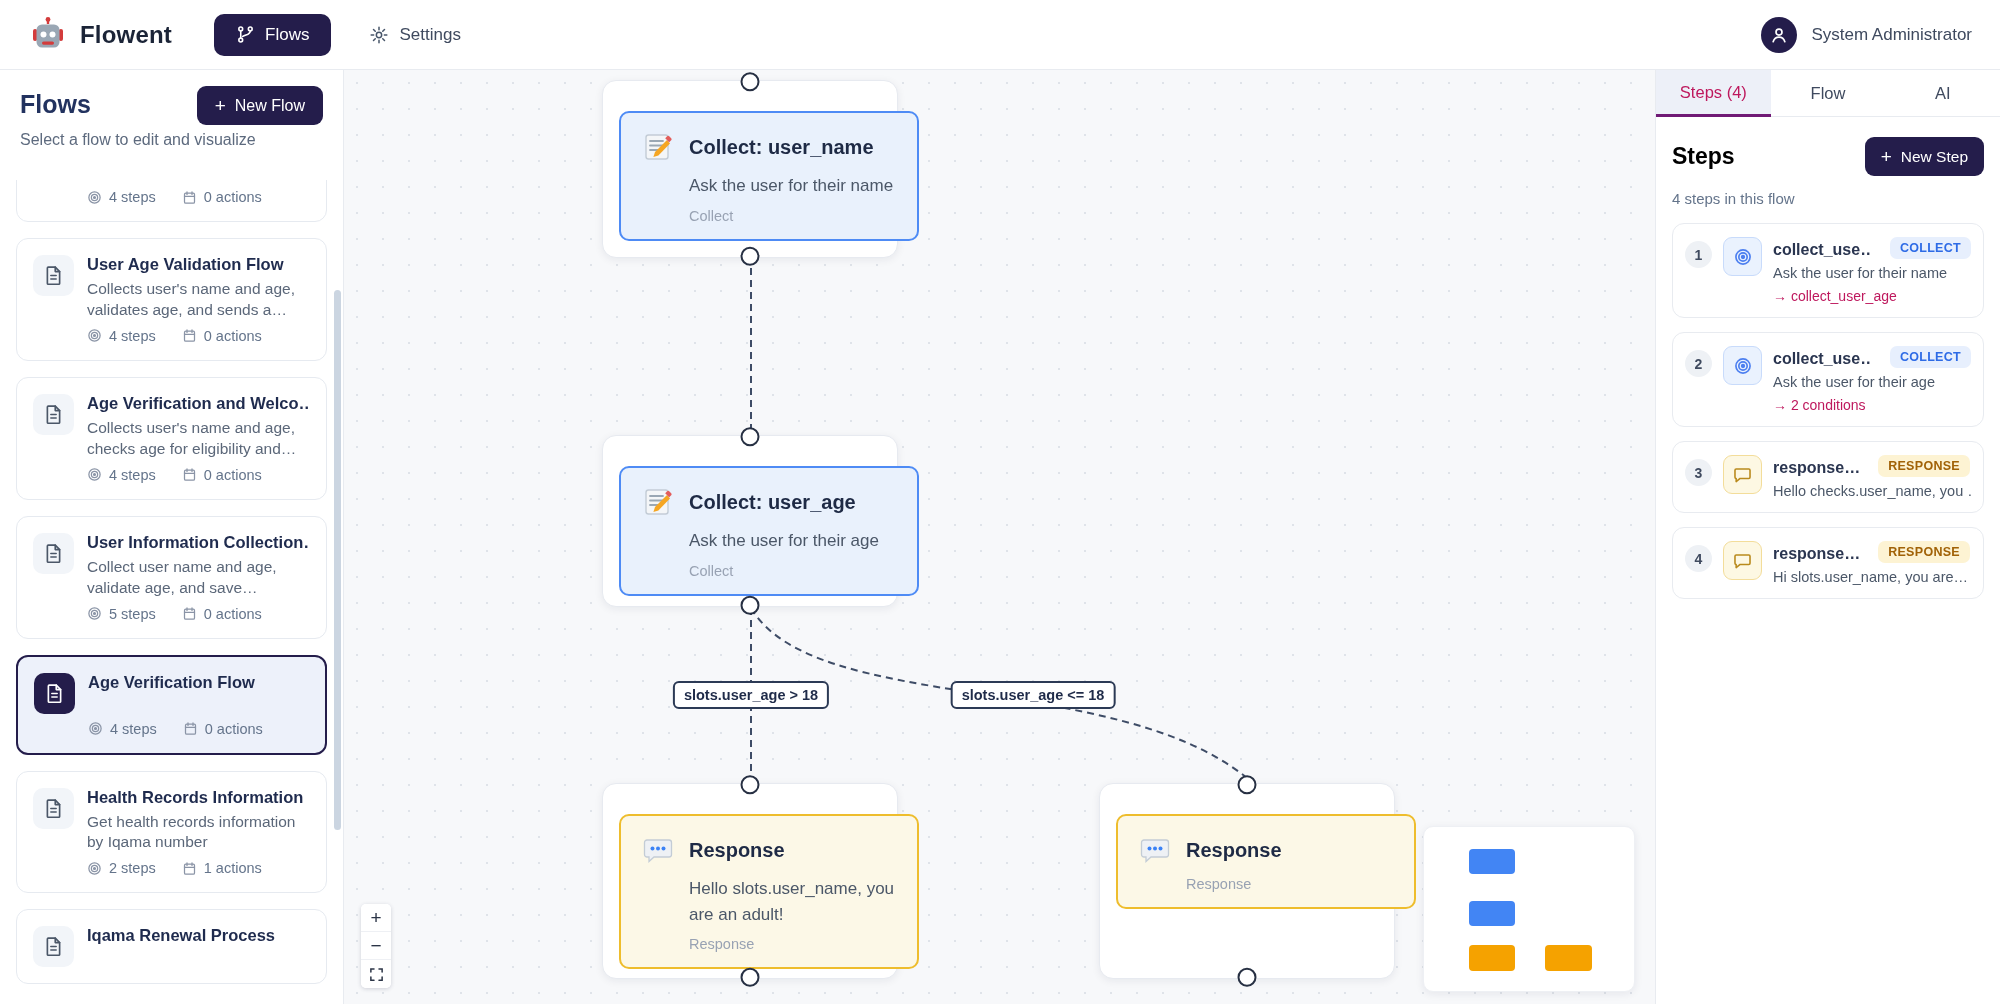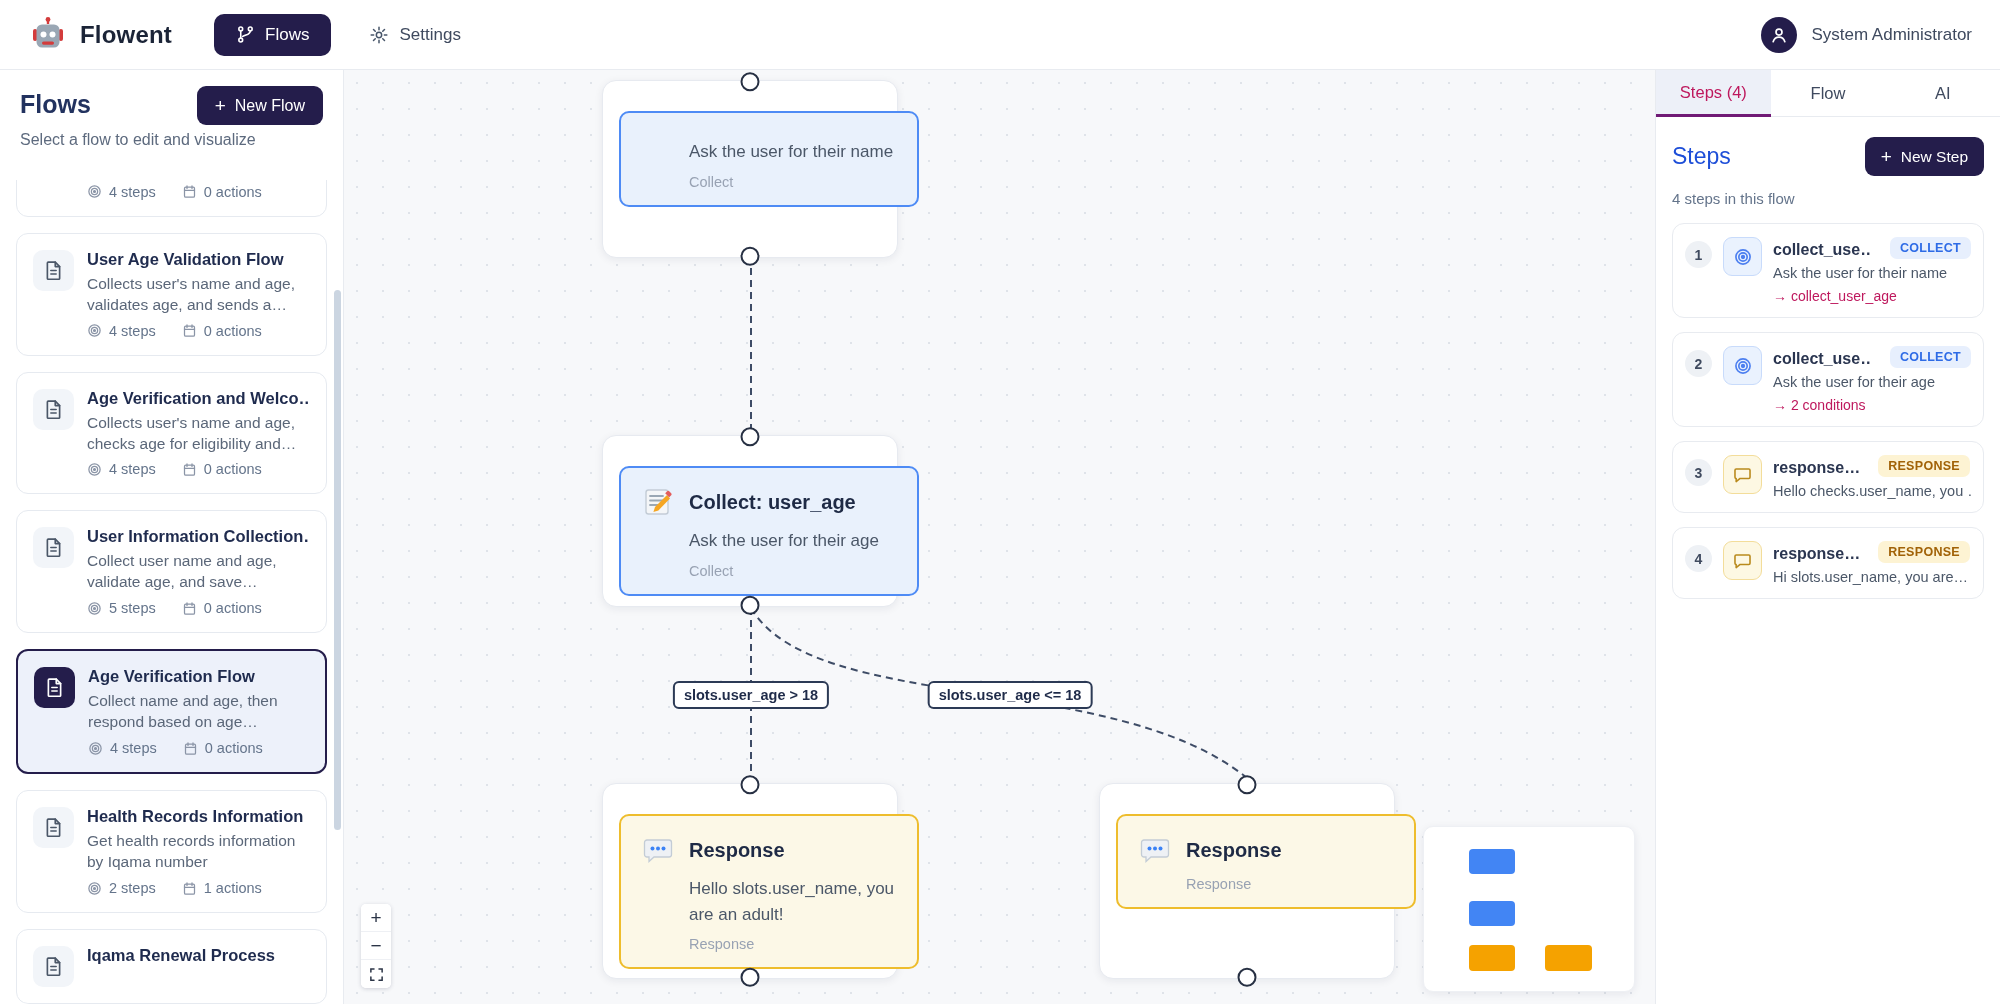--- a/index.html
+++ b/index.html
@@ -61,41 +61,41 @@
   .node-type { font-size:14.5px; color:#98a2b3; margin:9px 0 0 48px; }
   .handle { width:19px; height:19px; border:2.5px solid #273043; background:#fff; border-radius:50%; position:absolute; left:50%; cursor:crosshair; }
   .handle-top { top:0; transform:translate(-50%,-46%); }
   .handle-bottom { bottom:0; transform:translate(-50%,46%); }
   .node.n0 { left:258px; top:10px;  height:178px; }
   .node.n1 { left:258px; top:365px; height:172px; }
   .node.n2 { left:258px; top:713px; height:196px; }
   .node.n3 { left:755px; top:713px; height:196px; }
   .edge-label { position:absolute; transform:translate(-50%,-50%); background:#fff; border:2px solid #2c3a55; border-radius:6px; padding:4px 9px; font-size:14.5px; font-weight:bold; color:#1f2b49; white-space:nowrap; }
   .edge-label.l0 { left:407px; top:625px; }
-  .edge-label.l1 { left:666px; top:625px; }
+  .edge-label.l1 { left:689px; top:625px; }
 
   .zoom-ctrl { position:absolute; left:17px; bottom:16px; width:30px; background:#fff; border-radius:5px; box-shadow:0 1px 4px rgba(20,30,60,.18); overflow:hidden; }
   .zoom-btn { width:30px; height:28px; display:flex; align-items:center; justify-content:center; font-size:19px; color:#2b3446; background:#fff; border:none; border-bottom:1px solid #eef0f4; cursor:pointer; font-family:inherit; }
   .zoom-btn:last-child { border-bottom:none; }
 
   .minimap { position:absolute; right:20px; bottom:12px; width:212px; height:166px; background:#fff; border:1px solid #eef0f4; border-radius:10px; box-shadow:0 2px 8px rgba(20,30,60,.08); cursor:pointer; }
   .mini-node { position:absolute; border-radius:4px; }
   .mini-node.m0 { left:45px;  top:22px;  width:46px; height:25px; background:var(--mini-blue,#4285f4); }
   .mini-node.m1 { left:45px;  top:74px;  width:46px; height:25px; background:var(--mini-blue,#4285f4); }
   .mini-node.m2 { left:45px;  top:118px; width:46px; height:26px; background:var(--mini-orange,#f5a200); }
   .mini-node.m3 { left:121px; top:118px; width:47px; height:26px; background:var(--mini-orange,#f5a200); }
 
   
   .steps-panel { width:345px; min-width:345px; border-left:1px solid #e8ebf0; background:#fff; display:flex; flex-direction:column; }
   .panel-tabs { display:flex; height:47px; flex:none; }
   .panel-tab { flex:1; display:flex; align-items:center; justify-content:center; font-size:16.5px; color:#3f4a5f; background:#fff; border:none; border-bottom:1px solid #e8ebf0; cursor:pointer; font-family:inherit; }
   .panel-tab.active { background:#edf0f8; color:#be185d; font-weight:normal; border-bottom:3px solid #701a75; }
   .panel-body { padding:20px 16px; position:relative; flex:1; overflow:hidden; }
   .panel-head { display:flex; align-items:center; justify-content:space-between; }
-  .panel-title { font-size:23px; font-weight:normal; color:#1d4ed8;text-align:center; }
+  .panel-title { font-size:23px; font-weight:bold; color:#000000;text-align:center; }
   .new-step-btn { background:var(--navy,#241d4b); color:#fff; border:none; border-radius:9px; font-size:15.5px; font-family:inherit; padding:10px 16px; display:flex; align-items:center; gap:9px; cursor:pointer; }
   .panel-subtitle { font-size:15px; color:#64748b; margin:14px 0 16px 0; }
   .step-list { display:flex; flex-direction:column; gap:14px; }
   .step-card { border:1px solid #e8ebf0; border-radius:12px; padding:13px 12px; display:flex; gap:11px; background:#fff; cursor:pointer; }
   .step-num { width:27px; height:27px; border-radius:50%; background:#eef1f5; color:#3f4a5f; font-size:14px; font-weight:bold; display:flex; align-items:center; justify-content:center; flex:none; margin-top:4px; }
   .step-icon-box { width:39px; height:39px; border-radius:9px; display:flex; align-items:center; justify-content:center; flex:none; margin-top:0px; }
   .step-card.collect .step-icon-box { background:#eaf2fe; border:1px solid #c8dbfb; }
   .step-card.response .step-icon-box { background:#fdf8e3; border:1px solid #f3dd9a; }
   .step-texts { flex:1; min-width:0; }
   .step-name-row { display:flex; align-items:flex-end; gap:18px; }
@@ -292,21 +292,20 @@
           <div class="flow-card selected">
     <div class="flow-card-top">
       <span class="flow-icon-box">
         <svg width="21" height="21" viewBox="0 0 24 24" fill="none" stroke="#4b5768" stroke-width="1.9" stroke-linecap="round" stroke-linejoin="round">
           <path d="M6 2.5h8l5 5V21a1 1 0 0 1-1 1H6a1 1 0 0 1-1-1V3.5a1 1 0 0 1 1-1z"></path>
           <path d="M14 2.5v5h5M9 12h6M9 16h6"></path>
         </svg>
       </span>
       <div class="flow-card-texts">
         <div class="flow-title">Age Verification Flow</div>
-        <div class="flow-desc">Collect name and age, then respond based on age…</div>
       </div>
     </div>
     <div class="flow-meta">
       <span class="meta-item">
         <svg width="15" height="15" viewBox="0 0 24 24" fill="none" stroke="#8a94a6" stroke-width="2">
           <circle cx="12" cy="12" r="9"></circle>
                   <circle cx="12" cy="12" r="5"></circle>
                   <circle cx="12" cy="12" r="1.5" fill="#8a94a6"></circle>
         </svg>
         <span>4 steps</span>
@@ -374,20 +373,32 @@
       <svg class="edges-svg" width="1311" height="934">
         <path d="M407 198 L407 360" fill="none" stroke="#3e4c66" stroke-width="2" stroke-dasharray="7 5"></path>
         <path d="M407 538 L407 708" fill="none" stroke="#3e4c66" stroke-width="2" stroke-dasharray="7 5"></path>
         <path d="M407 538 C 470 645, 770 600, 903 708" fill="none" stroke="#3e4c66" stroke-width="2" stroke-dasharray="7 5"></path>
       </svg>
 
       <div id="node-container">
           <div class="node n0 collect">
     <span class="handle handle-top"></span>
     <div class="node-inner">
+      <div class="node-title-row">
+        <span class="node-icon icon-collect">
+          <svg width="32" height="32" viewBox="0 0 32 32">
+            <rect x="4" y="4" width="22" height="24" rx="2.5" fill="#f4f6f8" stroke="#c3ccd6" stroke-width="1.4"></rect>
+            <path d="M8 10h13M8 14.5h13M8 19h8" stroke="#9aa7b4" stroke-width="1.8" stroke-linecap="round"></path>
+            <path d="M28 8 L16 20 L14.4 25 L19.4 23.4 L31 11.5z" fill="#f5a623" transform="translate(-3,1)"></path>
+            <path d="M26.2 6.2 l4 4 2-2 a1.4 1.4 0 0 0 0-2 l-2-2 a1.4 1.4 0 0 0-2 0z" fill="#e35d5b" transform="translate(-3,1)"></path>
+          </svg>
+        </span>
+
+        <span class="node-title">Collect: user_name</span>
+      </div>
       <div class="node-desc">Ask the user for their name</div>
       <div class="node-type">Collect</div>
     </div>
     <span class="handle handle-bottom"></span>
   </div>
           <div class="node n1 collect">
     <span class="handle handle-top"></span>
     <div class="node-inner">
       <div class="node-title-row">
         <span class="node-icon icon-collect">

